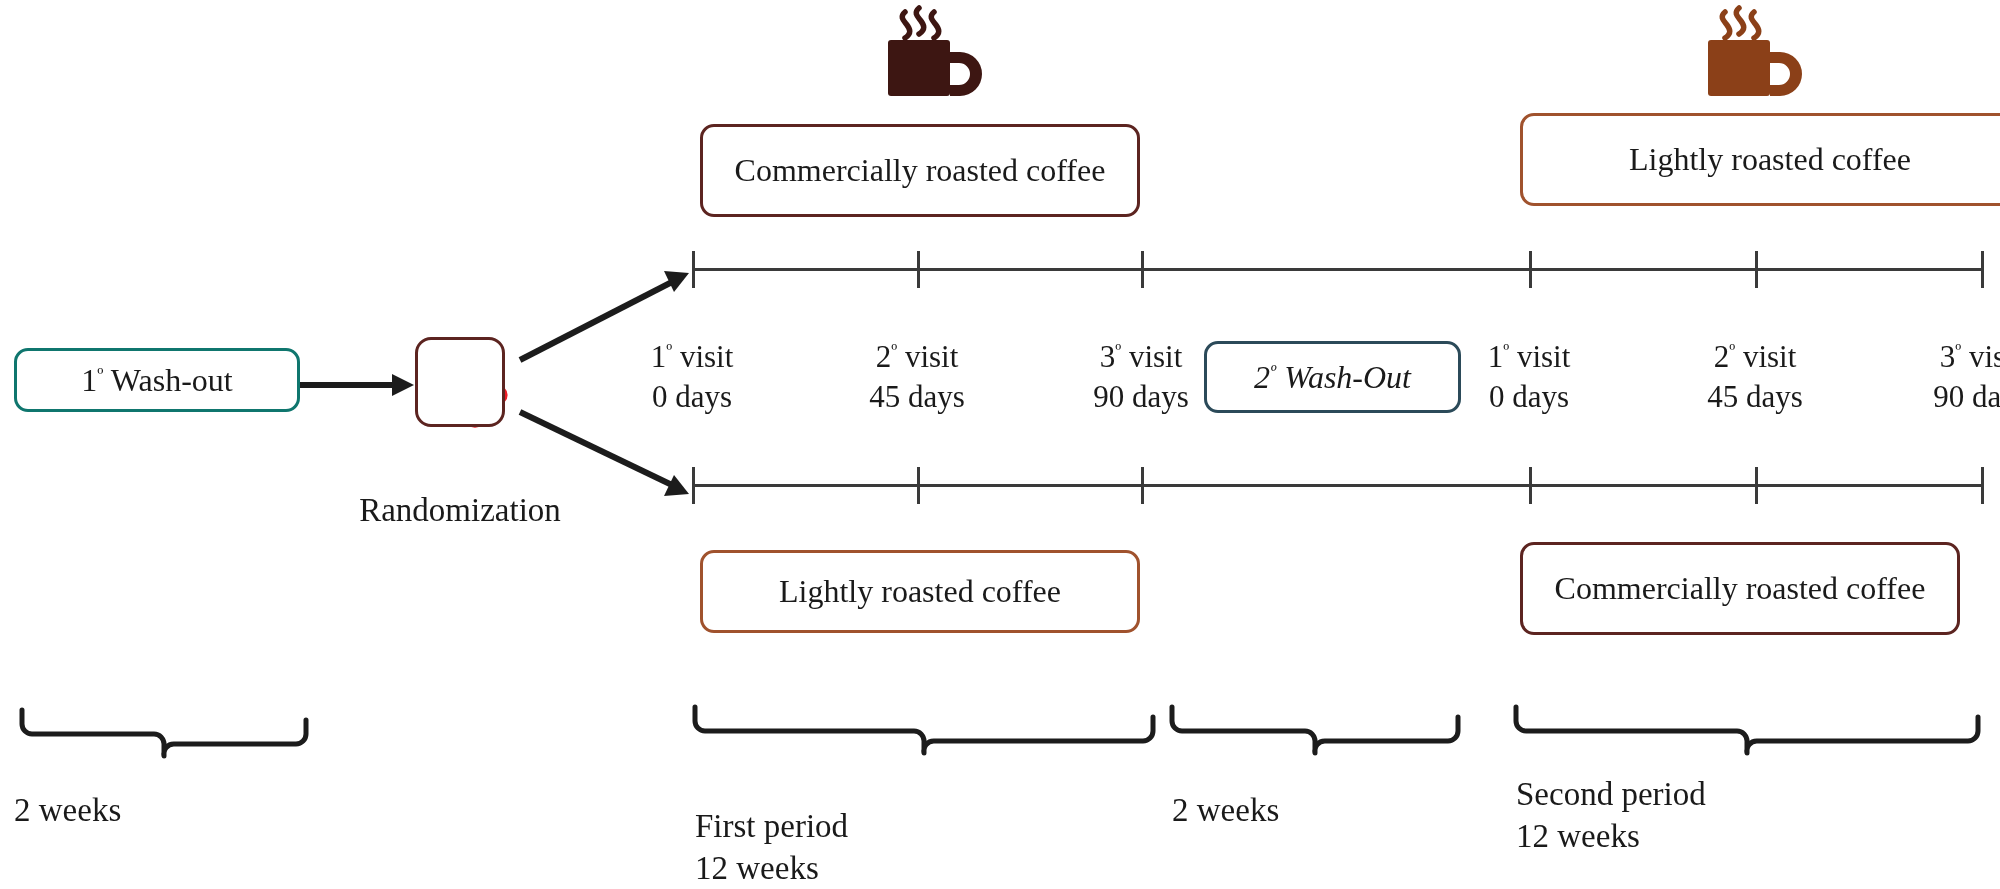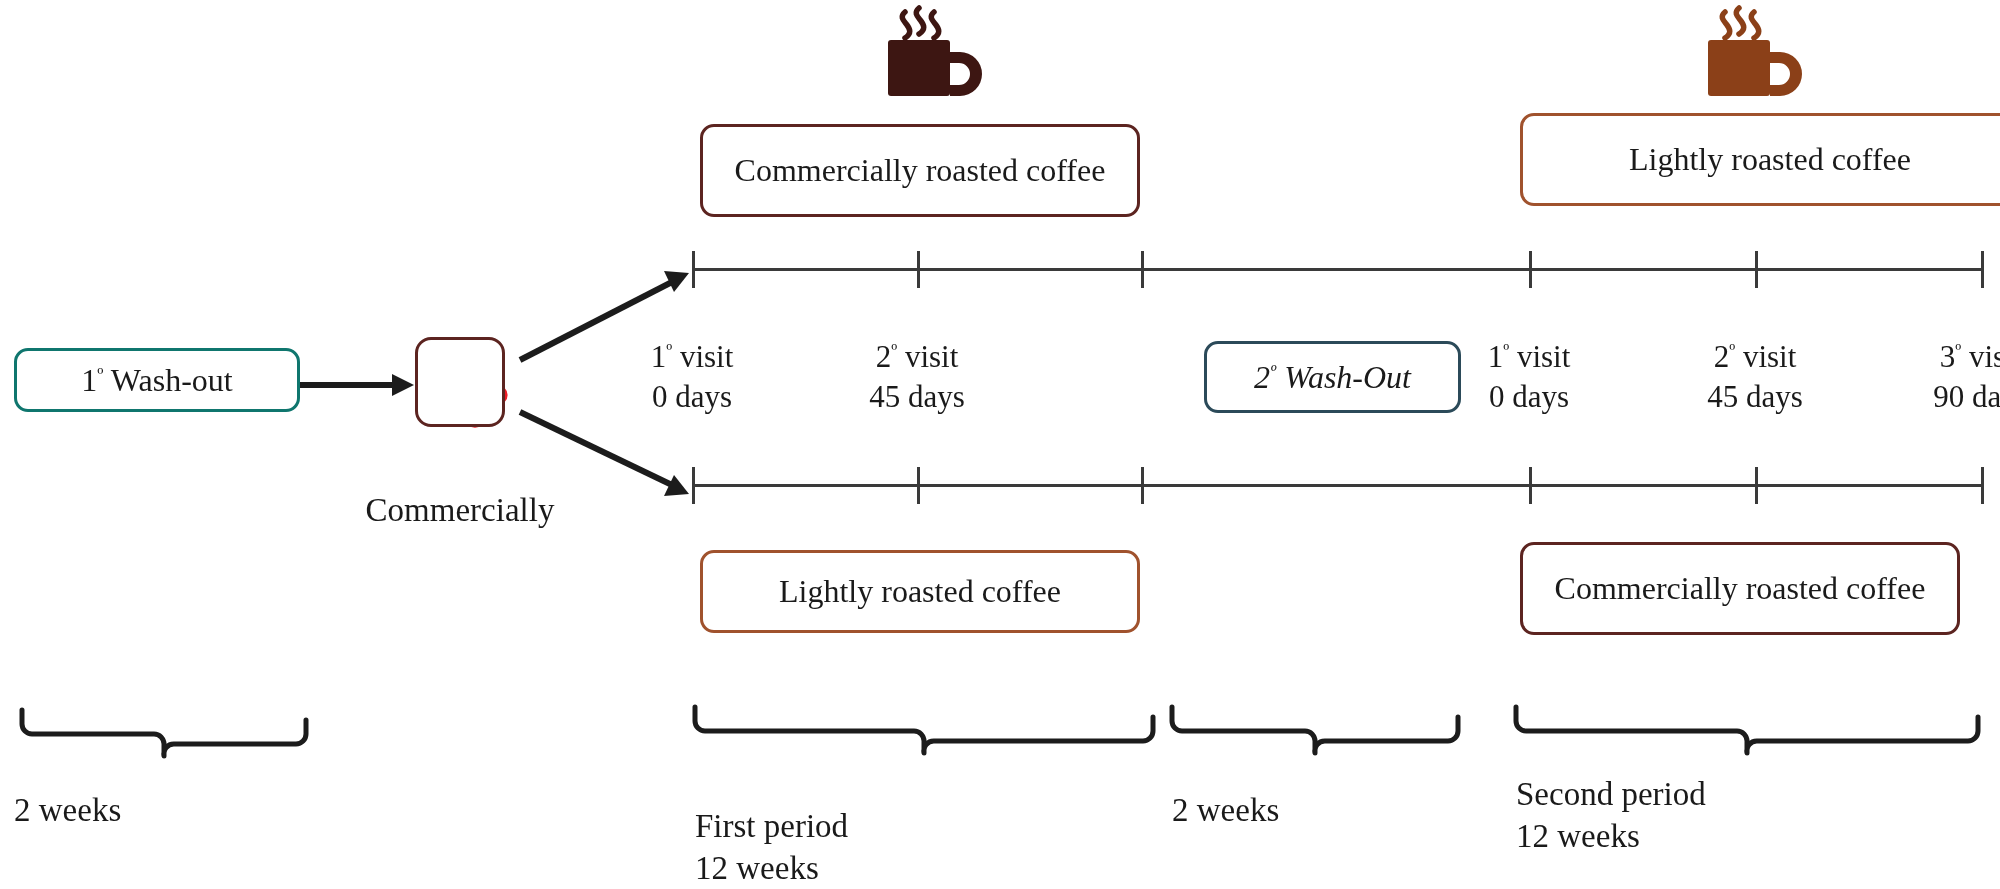--- a/index.html
+++ b/index.html
@@ -127,21 +127,21 @@
       <path d="M1516 707 v14 a10 10 0 0 0 10 10 h211 a10 10 0 0 1 10 10 v12 a10 10 0 0 1 10 -12 h211 a10 10 0 0 0 10 -10 v-14"></path>
     </g>
   </svg>
 
   <div class="rbox t31" style="left:14px;top:348px;width:286px;height:64px;">
     <span>1<sup style="font-size:.62em;vertical-align:.5em;">º</sup> Wash-out</span>
   </div>
 
   <div class="rbox dice" style="left:415px;top:337px;width:90px;height:90px;"></div>
   <div class="node" style="left:310px;top:492px;width:300px;text-align:center;font-size:33px;">
-    <span>Commercially</span>
+    <span>Randomization</span>
   </div>
 
   <div class="rbox dark-brown t31" style="left:700px;top:124px;width:440px;height:93px;padding:0 18px;">
     <span>Commercially roasted coffee</span>
   </div>
 
   <div class="rbox light-brown t31" style="left:1520px;top:113px;width:700px;height:93px;max-width:500px;padding:0 18px;">
     <span>Lightly roasted coffee</span>
   </div>
 
@@ -154,20 +154,24 @@
   <div class="tick" style="left:1981px;top:251px;height:37px;"></div>
 
   <div class="visit" style="left:592px;top:337px;width:200px;">
     <span>1<sup style="font-size:.62em;vertical-align:.5em;">º</sup> visit</span><br>
     <span>0 days</span>
   </div>
   <div class="visit" style="left:817px;top:337px;width:200px;">
     <span>2<sup style="font-size:.62em;vertical-align:.5em;">º</sup> visit</span><br>
     <span>45 days</span>
   </div>
+  <div class="visit" style="left:1041px;top:337px;width:200px;">
+    <span>3<sup style="font-size:.62em;vertical-align:.5em;">º</sup> visit</span><br>
+    <span>90 days</span>
+  </div>
 
   <div class="rbox slate t31" style="left:1204px;top:341px;width:257px;height:72px;font-style:italic;">
     <span>2<sup style="font-size:.62em;vertical-align:.5em;">º</sup>  Wash-Out</span>
   </div>
 
   <div class="visit" style="left:1429px;top:337px;width:200px;">
     <span>1<sup style="font-size:.62em;vertical-align:.5em;">º</sup> visit</span><br>
     <span>0 days</span>
   </div>
   <div class="visit" style="left:1655px;top:337px;width:200px;">

